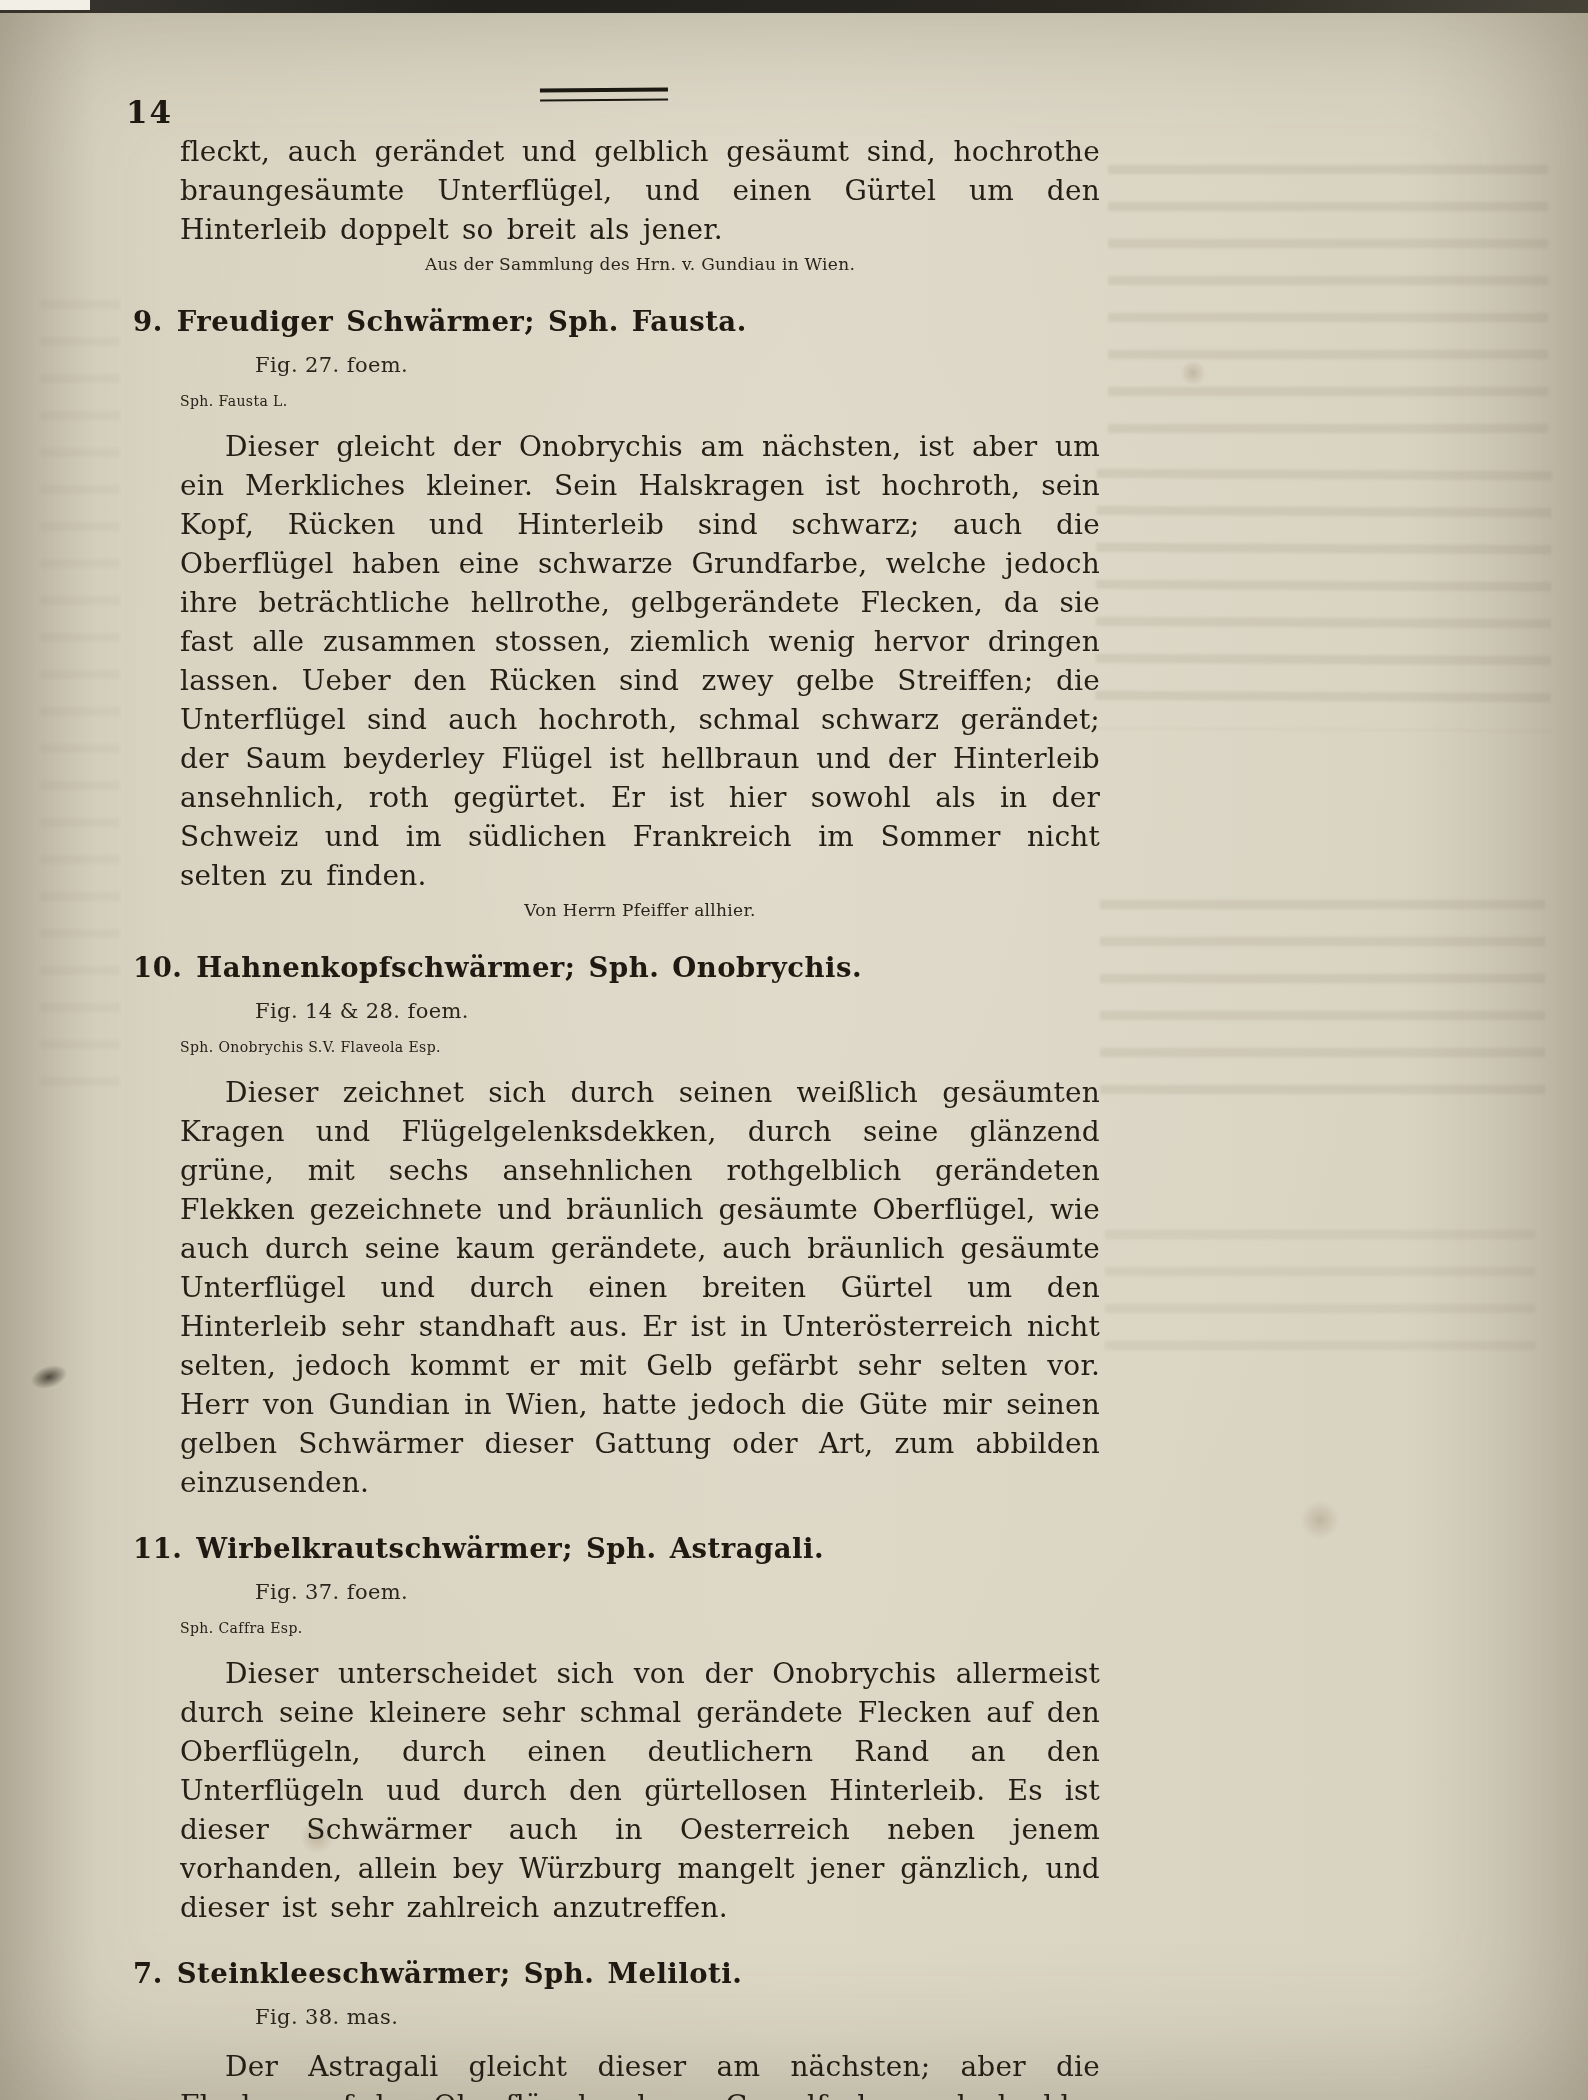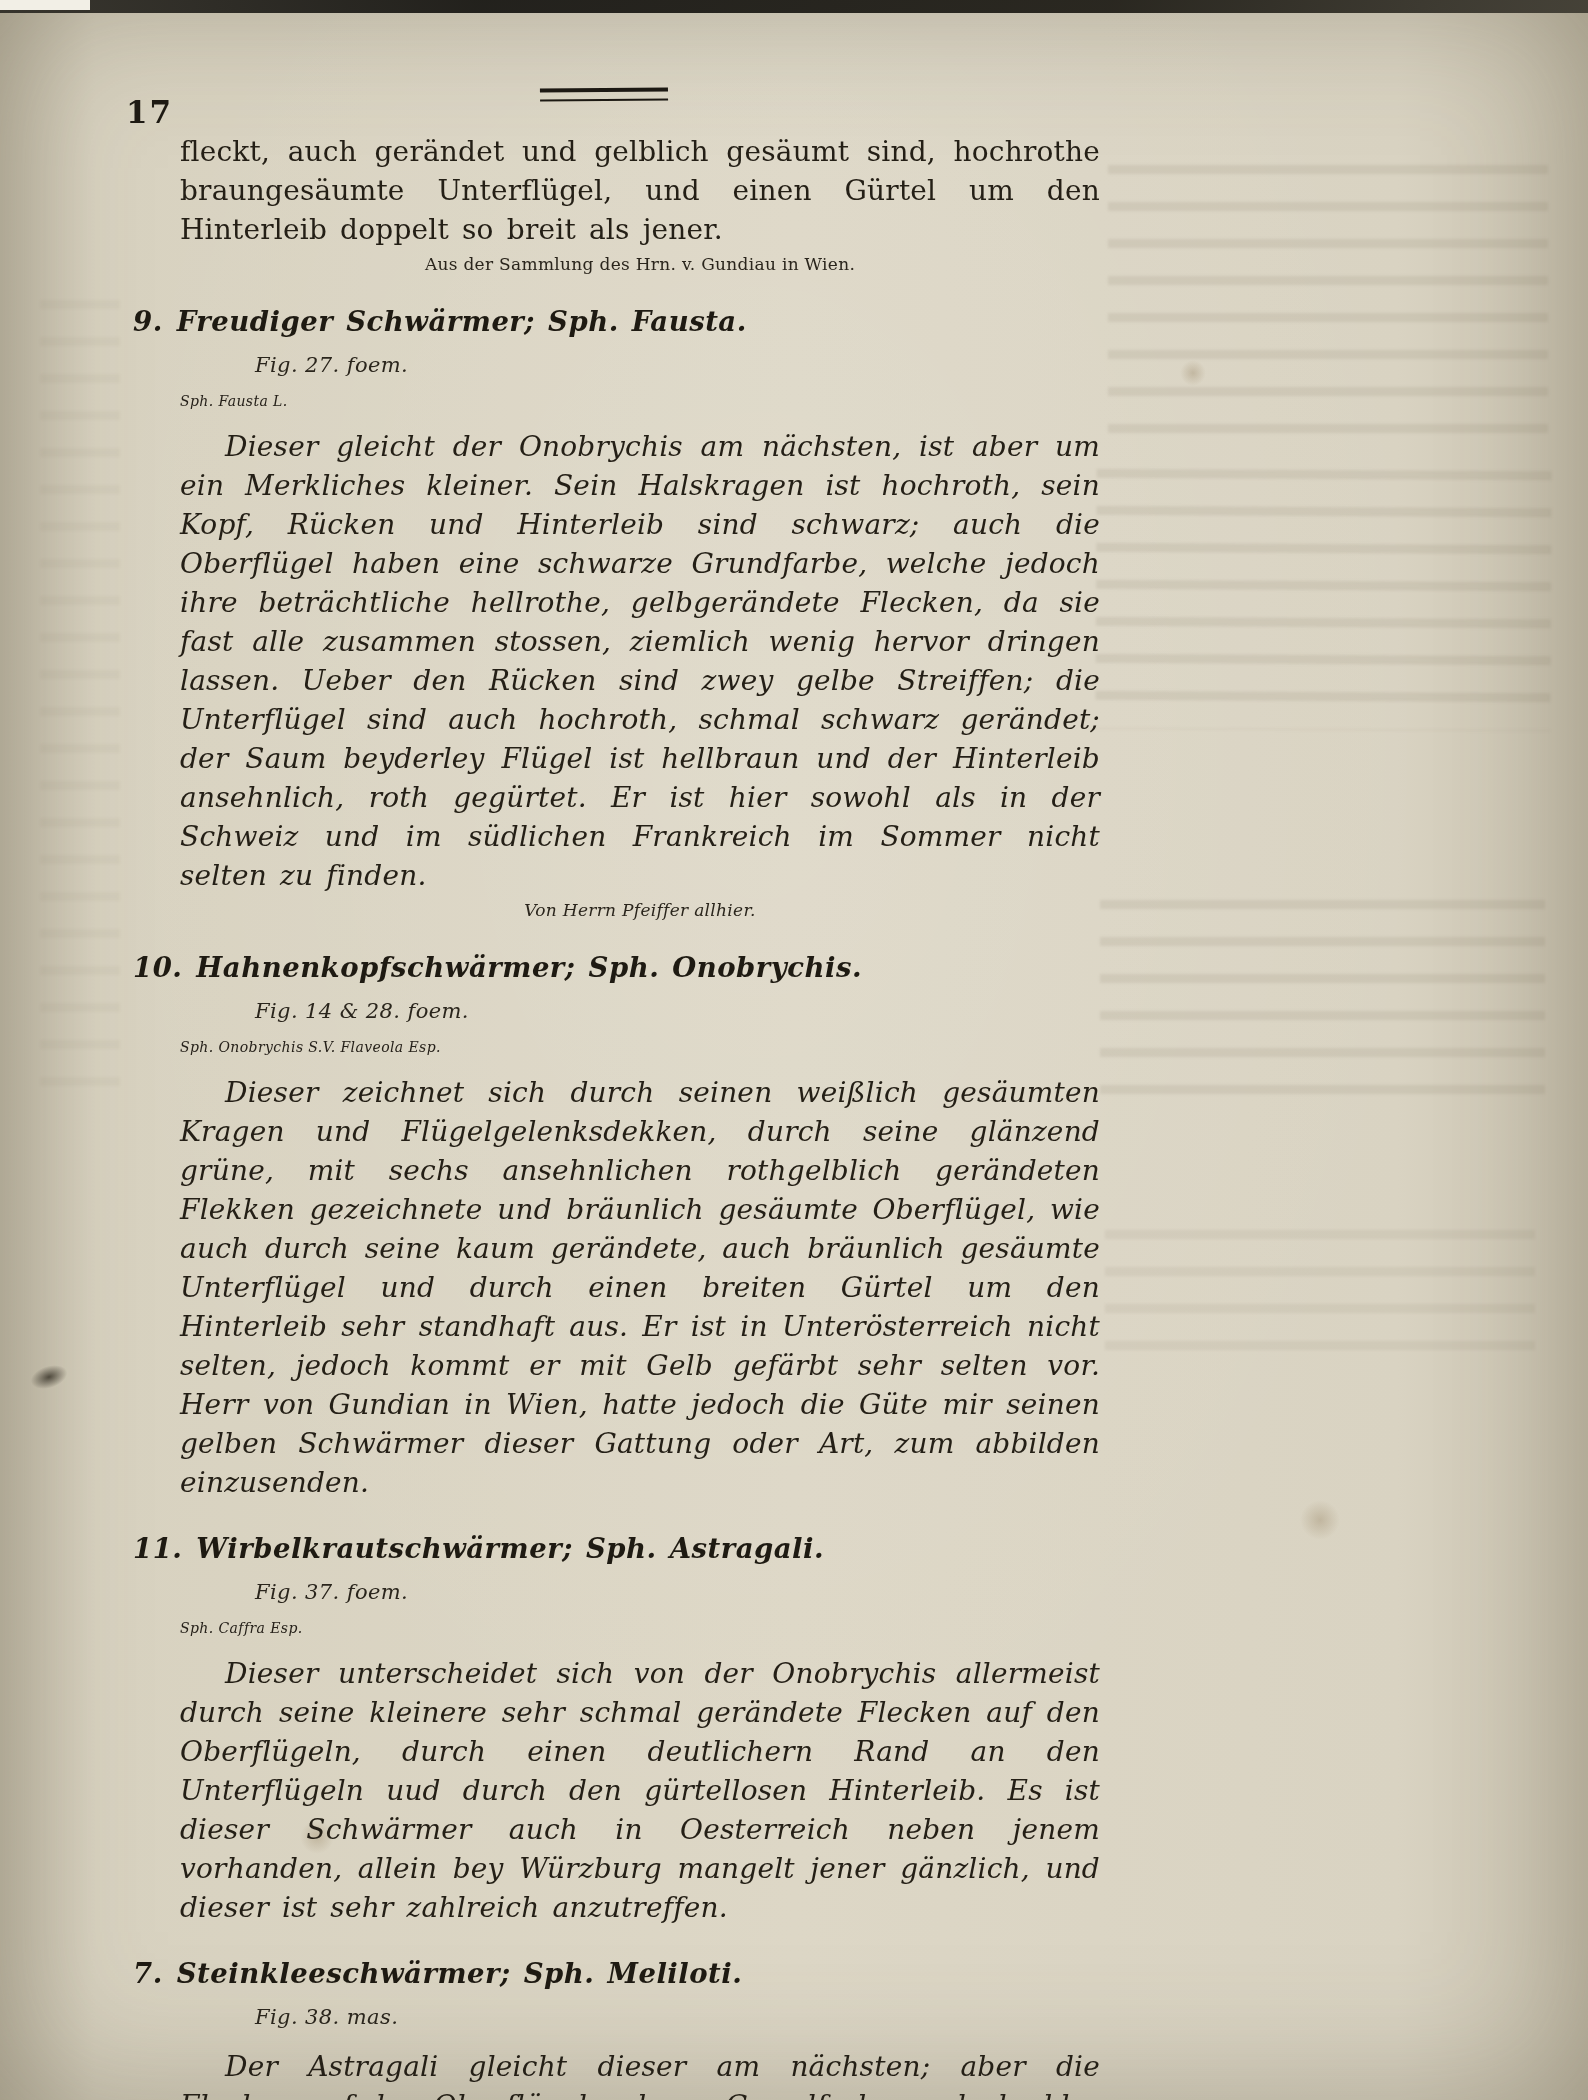--- a/index.html
+++ b/index.html
@@ -75,21 +75,21 @@
   }
   .attribution {
     font-size: 17px;
     line-height: 22px;
     text-align: center;
     margin: 4px 0 0 47px;
     letter-spacing: 0.3px;
     color: #2a251c;
   }
   .attribution:empty { display: none; }
-  .section { margin-top: 0; font-style: italic; }
+  .section { margin-top: 0; }
   .section-head {
     margin-top: 30px;
     font-size: 27.5px;
     font-weight: bold;
     letter-spacing: 0.5px;
     word-spacing: 3px;
     color: #1e1a12;
   }
   .sec-num {
     display: inline-block;
@@ -157,21 +157,21 @@
   <div class="ghost g1"></div>
   <div class="ghost g2"></div>
   <div class="ghost g3"></div>
   <div class="ghost g4"></div>
   <div class="ghost g5"></div>
   <div class="smudge"></div>
   <div class="fox-spot f1"></div>
   <div class="fox-spot f2"></div>
   <div class="fox-spot f3"></div>
 
-  <div class="page-number">17</div>
+  <div class="page-number">14</div>
   <div class="top-rule"></div>
 
   <div class="content">
 
     <p class="body-text">fleckt, auch gerändet und gelblich gesäumt sind, hochrothe braungesäumte Unterflügel, und einen Gürtel um den Hinterleib doppelt so breit als jener.</p>
     <p class="attribution">Aus der Sammlung des Hrn. v. Gundiau in Wien.</p>
 
     <div class="section">
       <div class="section-head">
         <span class="sec-num">9.</span><span>Freudiger Schwärmer; Sph. Fausta.</span>

